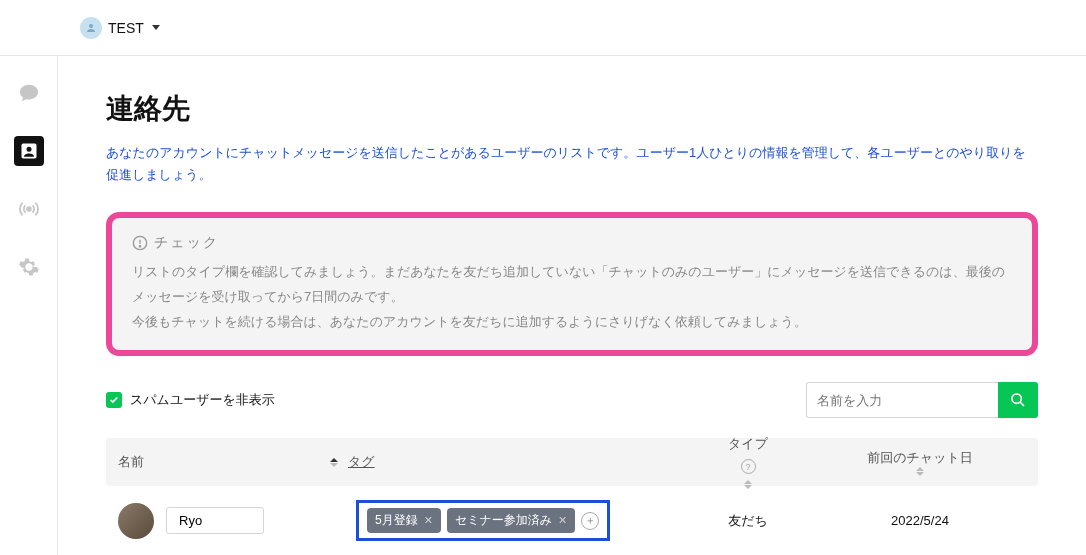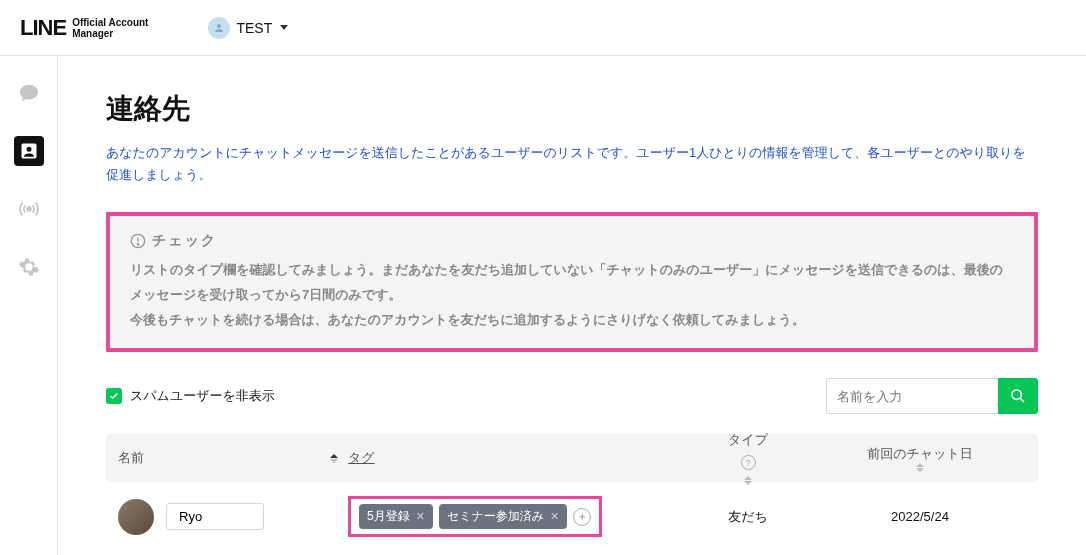--- a/index.html
+++ b/index.html
@@ -16,29 +16,29 @@
     
     .layout { display: flex; }
     .sidebar { width: 58px; border-right: 1px solid #e5e5e5; display: flex; flex-direction: column; align-items: center; padding-top: 22px; gap: 28px; }
     .sidebar-item { width: 30px; height: 30px; display: flex; align-items: center; justify-content: center; cursor: pointer; color: #c6c6c6; }
     .sidebar-item.active { color: #fff; background: #111; border-radius: 4px; }
     
     .main { flex: 1; padding: 34px 48px 10px 48px; }
     .page-title { font-size: 28px; font-weight: 700; margin-bottom: 14px; }
     .page-desc { font-size: 13px; color: #1d4ed8; line-height: 1.7; margin-bottom: 26px; }
     
-    .info-box { border: 4px solid #ec4899; background: #f4f4f4; border-radius: 1px; padding: 16px 20px; margin-bottom: 26px; font-weight: bold; }
+    .info-box { border: 6px solid #ec4899; background: #f4f4f4; border-radius: 13px; padding: 16px 20px; margin-bottom: 26px; }
     .info-title { display: flex; align-items: center; gap: 6px; color: #888; font-size: 14px; letter-spacing: 2px; margin-bottom: 8px; }
     .info-body { color: #888; font-size: 13px; line-height: 1.9; }
     
     .controls { display: flex; align-items: center; justify-content: space-between; margin-bottom: 20px; }
     .checkbox-wrap { display: flex; align-items: center; gap: 8px; font-size: 13px; }
     .checkbox { width: 16px; height: 16px; background: #06c755; border-radius: 3px; display: flex; align-items: center; justify-content: center; }
     .search-group { display: flex; gap: 8px; align-items: center; }
-    .search-input { height: 36px; width: 172px; border: 1px solid #d6d6d6; border-radius: 3px 0 0 3px; padding: 0 10px; font-size: 13px; border-right: none; }
+    .search-input { height: 36px; width: 192px; border: 1px solid #d6d6d6; border-radius: 3px 0 0 3px; padding: 0 10px; font-size: 13px; border-right: none; }
     .search-btn { height: 36px; width: 40px; background: #06c755; border: none; border-radius: 0 3px 3px 0; margin-left: -8px; display: flex; align-items: center; justify-content: center; cursor: pointer; }
     .reset-btn { height: 36px; padding: 0 12px; background: #f4f4f4; border: 1px solid #d6d6d6; border-radius: 3px; font-size: 13px; cursor: pointer; }
     
     .table { width: 100%; }
     .thead { display: flex; align-items: center; height: 48px; background: #f4f4f4; border-radius: 3px; padding: 0 12px; font-size: 13px; color: #555; font-weight: 500; }
     .col-name { width: 230px; display: flex; align-items: center; gap: 4px; }
     .col-tags { flex: 1; text-decoration: underline; }
     .col-type { width: 148px; display: flex; align-items: center; gap: 6px; flex-direction: column; }
     .col-date { width: 204px; display: flex; align-items: center; justify-content: space-between; padding-right: 8px; flex-direction: column; }
     .sort-arrows { display: flex; flex-direction: column; gap: 1px; margin-left: auto; margin-right: 10px; }
@@ -46,38 +46,31 @@
     .sort-up { border-bottom: 4px solid #bbb; }
     .sort-up.active { border-bottom-color: #333; }
     .sort-down { border-top: 4px solid #bbb; }
     .help-circle { width: 15px; height: 15px; border: 1px solid #aaa; border-radius: 50%; display: flex; align-items: center; justify-content: center; font-size: 9px; color: #aaa; }
     
     .trow { display: flex; align-items: center; padding: 14px 12px; font-size: 13px; }
     .user-cell { display: flex; align-items: center; gap: 12px; }
     .user-avatar { width: 36px; height: 36px; border-radius: 50%; background: linear-gradient(135deg, #8a7a6a, #5a4a3a); }
     .user-name-input { border: 1px solid #d6d6d6; border-radius: 3px; padding: 5px 12px; font-size: 13px; width: 98px; }
     
-    .tags-highlight { border: 3px solid #ec4899; padding: 5px 8px; display: inline-flex; align-items: center; gap: 6px; }
+    .tags-highlight { border: 3px solid #1d4ed8; padding: 5px 8px; display: inline-flex; align-items: center; gap: 6px; margin-left: 8px; }
     .tag-pill { background: #6b7280; color: #fff; font-size: 12px; padding: 4px 8px; border-radius: 4px; display: inline-flex; align-items: center; gap: 6px; }
     .tag-x { cursor: pointer; color: #d0d0d0; font-size: 11px; }
     .add-tag { width: 18px; height: 18px; border: 1px solid #aaa; border-radius: 50%; display: flex; align-items: center; justify-content: center; font-size: 11px; color: #888; cursor: pointer; }
     
     .chat-btn { border: 1px solid #06c755; background: #fff; color: #06c755; border-radius: 4px; padding: 5px 8px; font-size: 12px; display: inline-flex; align-items: center; gap: 4px; cursor: pointer; }
   </style>
 </head>
 <body>
 
 <div class="header">
-  <div class="logo">
-    <span class="logo-line">LINE</span>
-    <div class="logo-sub">
-      <span>Official Account</span>
-      <span>Manager</span>
-    </div>
-  </div>
   <div class="account-selector">
     <div class="account-avatar">
       <svg width="12" height="12" viewBox="0 0 24 24" fill="currentColor">
           <circle cx="12" cy="8" r="4"></circle>
           <path d="M4 20c0-4 4-6 8-6s8 2 8 6"></path>
         </svg>
     </div>
     <span class="account-name">TEST</span>
     <span class="caret-down"></span>
   </div>

